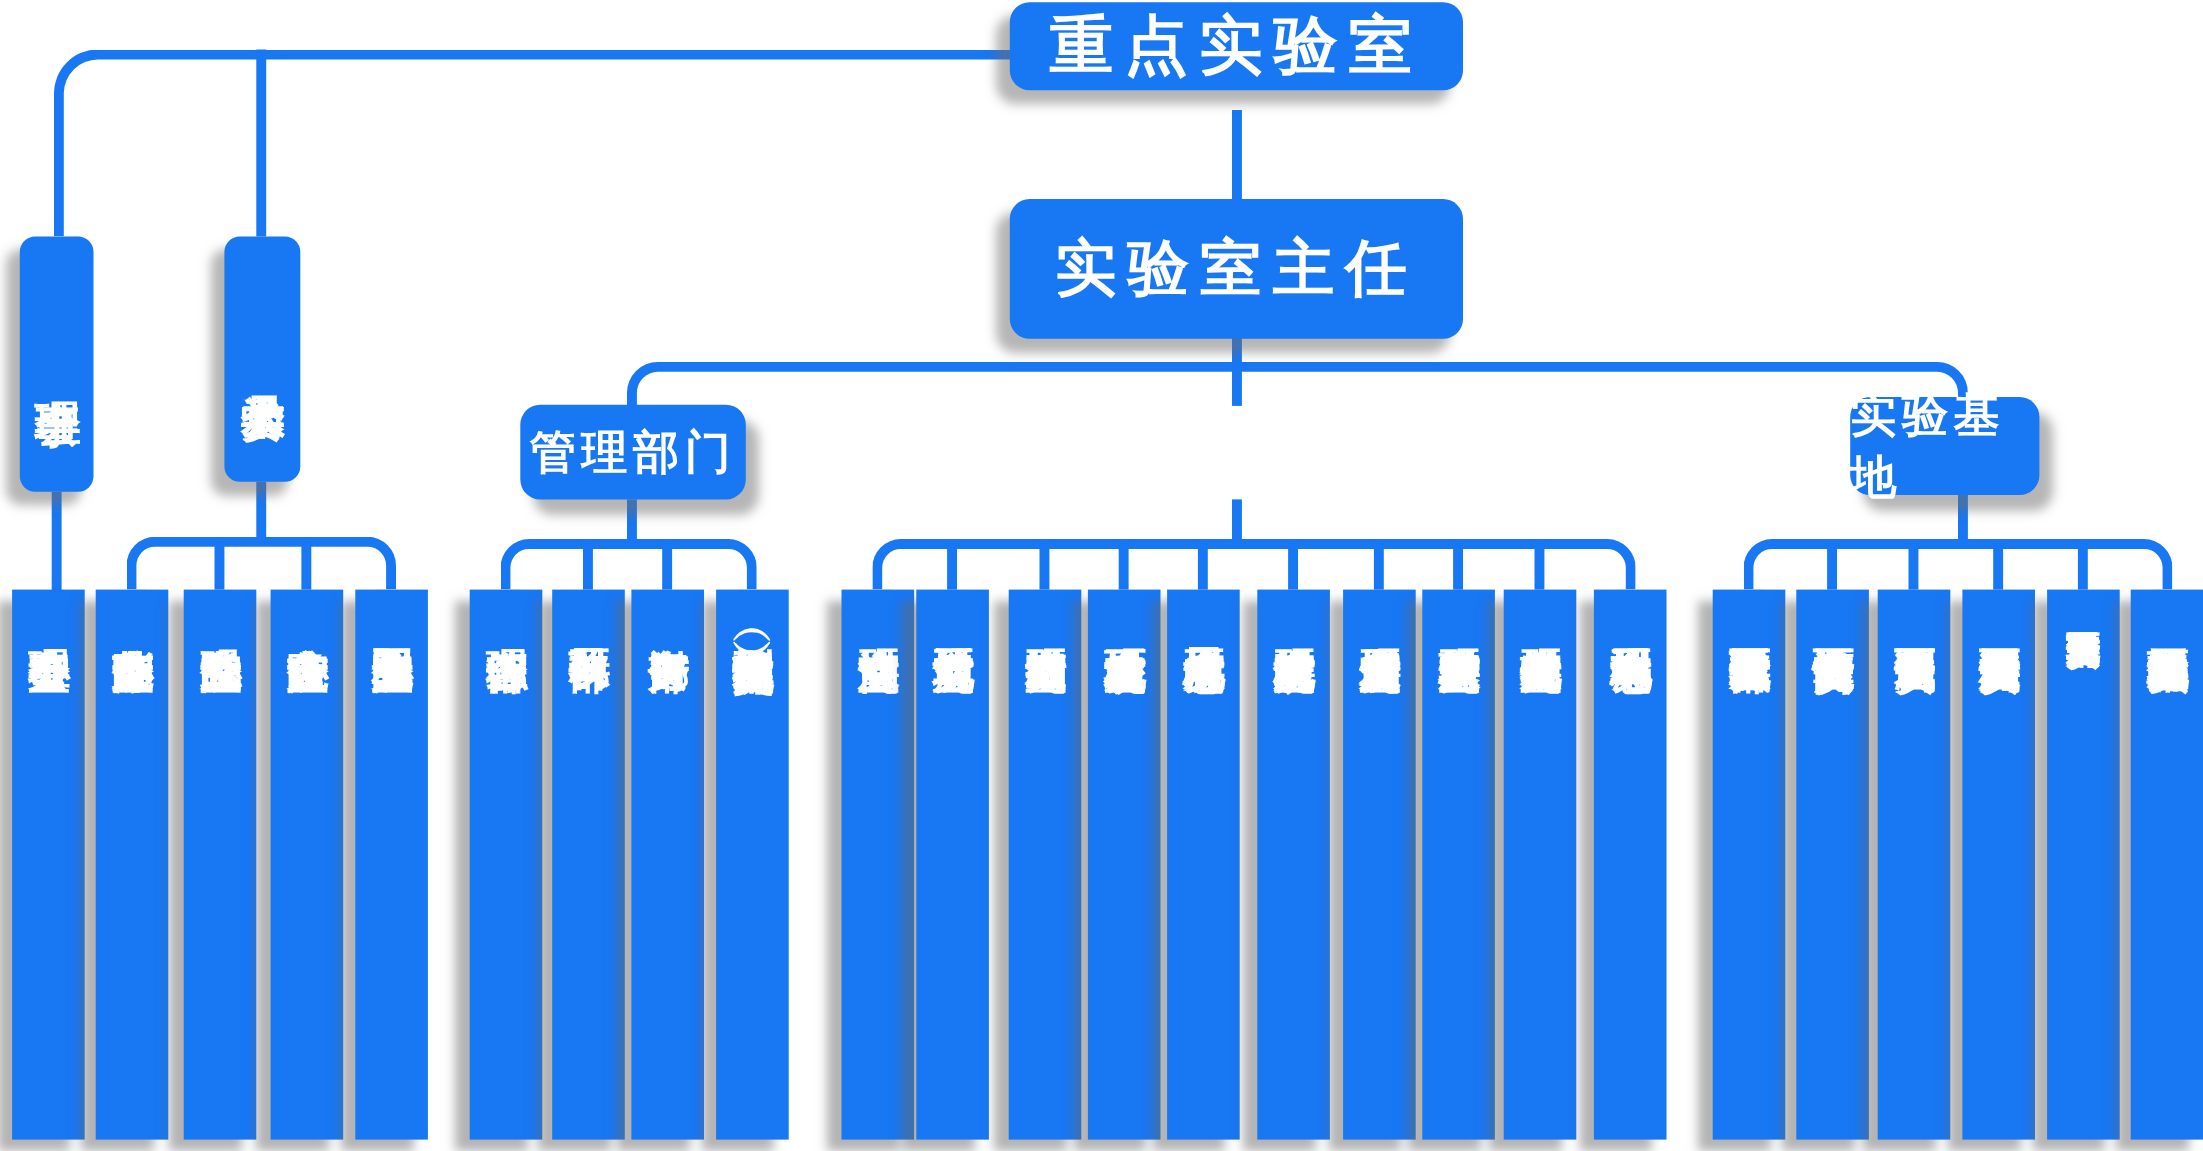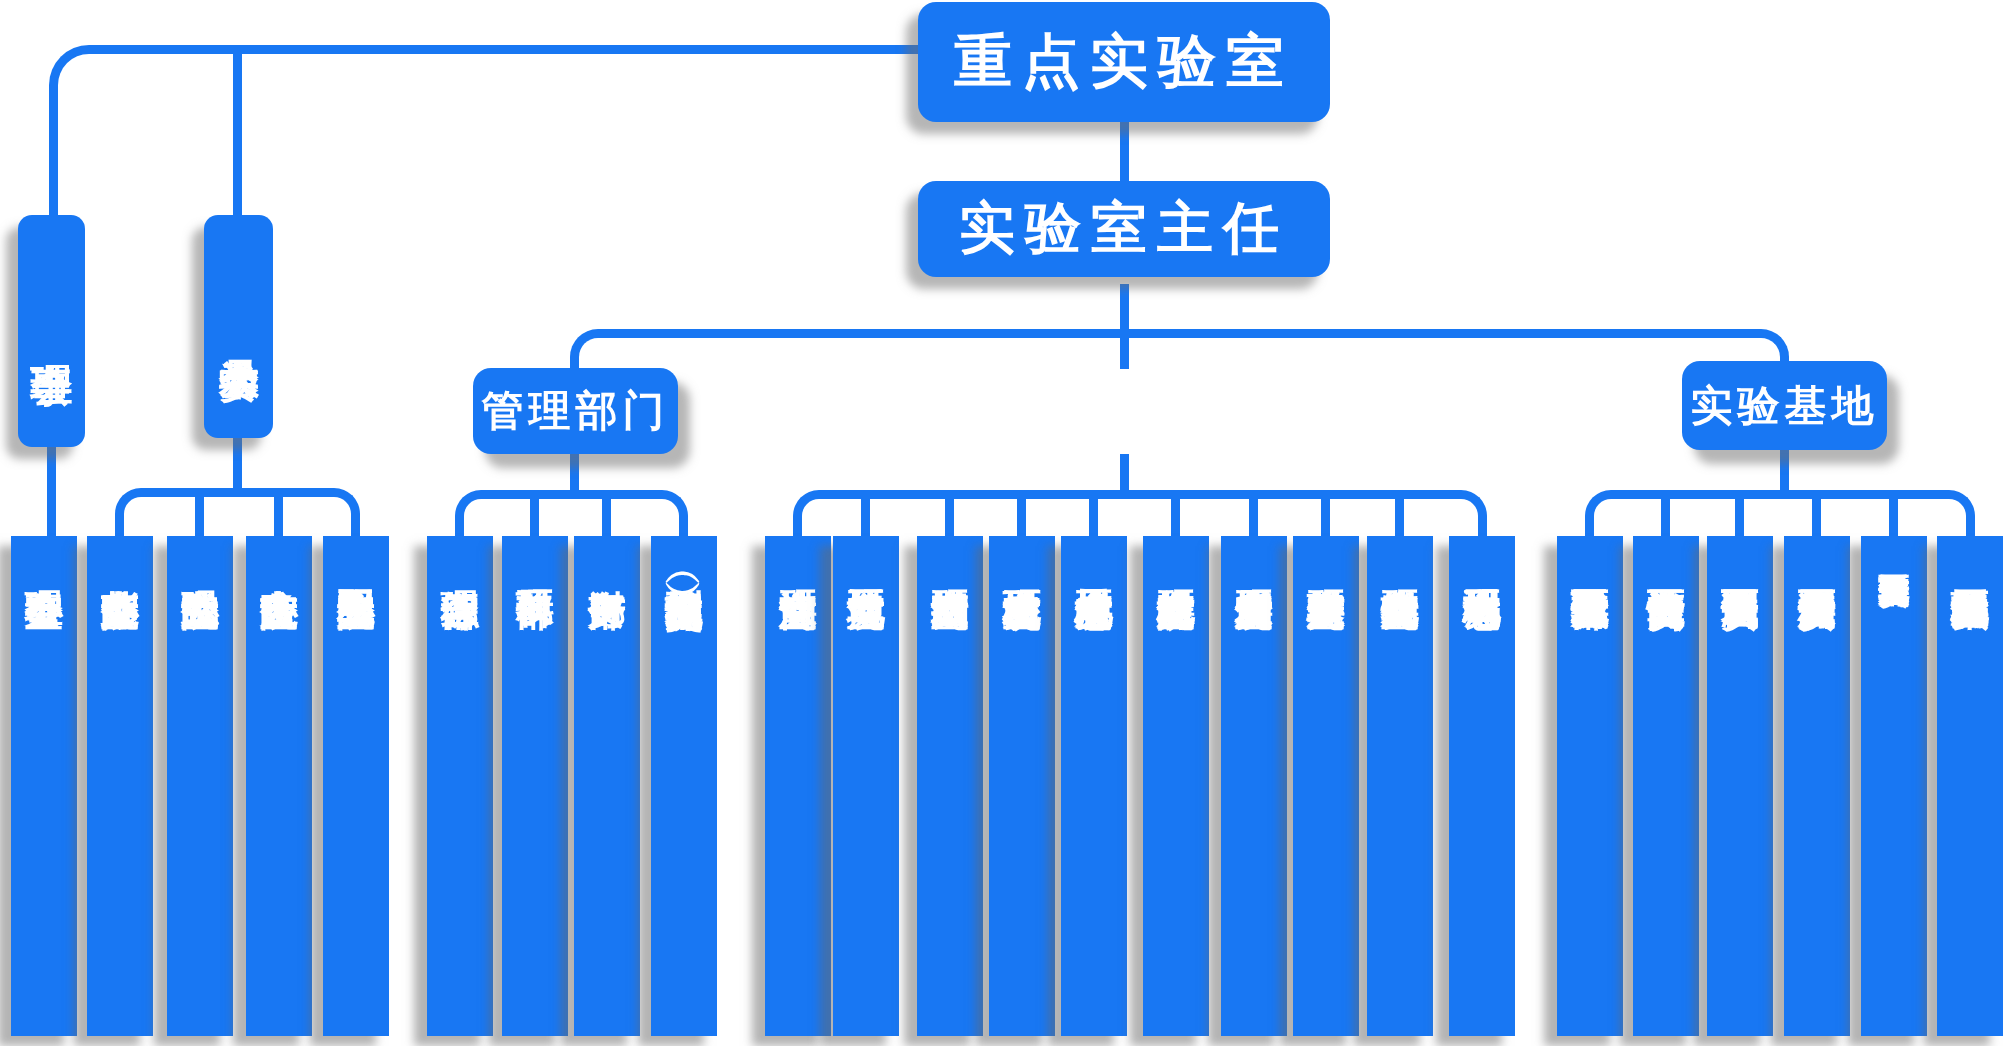--- a/index.html
+++ b/index.html
@@ -18,27 +18,27 @@
   .br-tl{border-top:9px solid var(--blue);border-left:9px solid var(--blue);
          border-top-left-radius:40px;}
   .br-3{border-top:9px solid var(--blue);border-left:9px solid var(--blue);
         border-right:9px solid var(--blue);
         border-top-left-radius:26px;border-top-right-radius:26px;}
 
   
   .node{position:absolute;background:var(--blue);color:#fff;font-weight:bold;
         display:flex;align-items:center;justify-content:center;}
   .topnode{border-radius:18px;box-shadow:-12px 12px 10px rgba(110,110,110,.5);}
-  .lv0{left:918px;top:2px;width:412px;height:120px;font-size:58px;letter-spacing:10px;}
-  .lv1{left:918px;top:181px;width:412px;height:96px;font-size:56px;letter-spacing:10px;}
+  .lv0{left:918px;top:2px;width:412px;height:80px;font-size:58px;letter-spacing:10px;}
+  .lv1{left:918px;top:181px;width:412px;height:127px;font-size:56px;letter-spacing:10px;}
   .hnode{border-radius:18px;font-size:42px;letter-spacing:5px;
          box-shadow:12px 14px 10px rgba(110,110,110,.5);}
   .mgmt{left:473px;top:368px;width:205px;height:86px;}
   .rnd{left:1022px;top:368px;width:205px;height:86px;}
-  .base{left:1682px;top:361px;width:205px;height:89px;justify-content:center;}
+  .base{left:1682px;top:361px;width:172px;height:89px;justify-content:center;}
 
   .vnode{border-radius:14px;box-shadow:-12px 12px 10px rgba(110,110,110,.5);}
   .council{left:18px;top:215px;width:67px;height:232px;}
   .academic{left:204px;top:215px;width:69px;height:223px;}
   .vnode .vtext{font-size:42px;font-weight:bold;}
   .academic .vtext{font-size:40px;}
 
   .vtext{writing-mode:vertical-rl;text-orientation:upright;line-height:1;}
 
   

